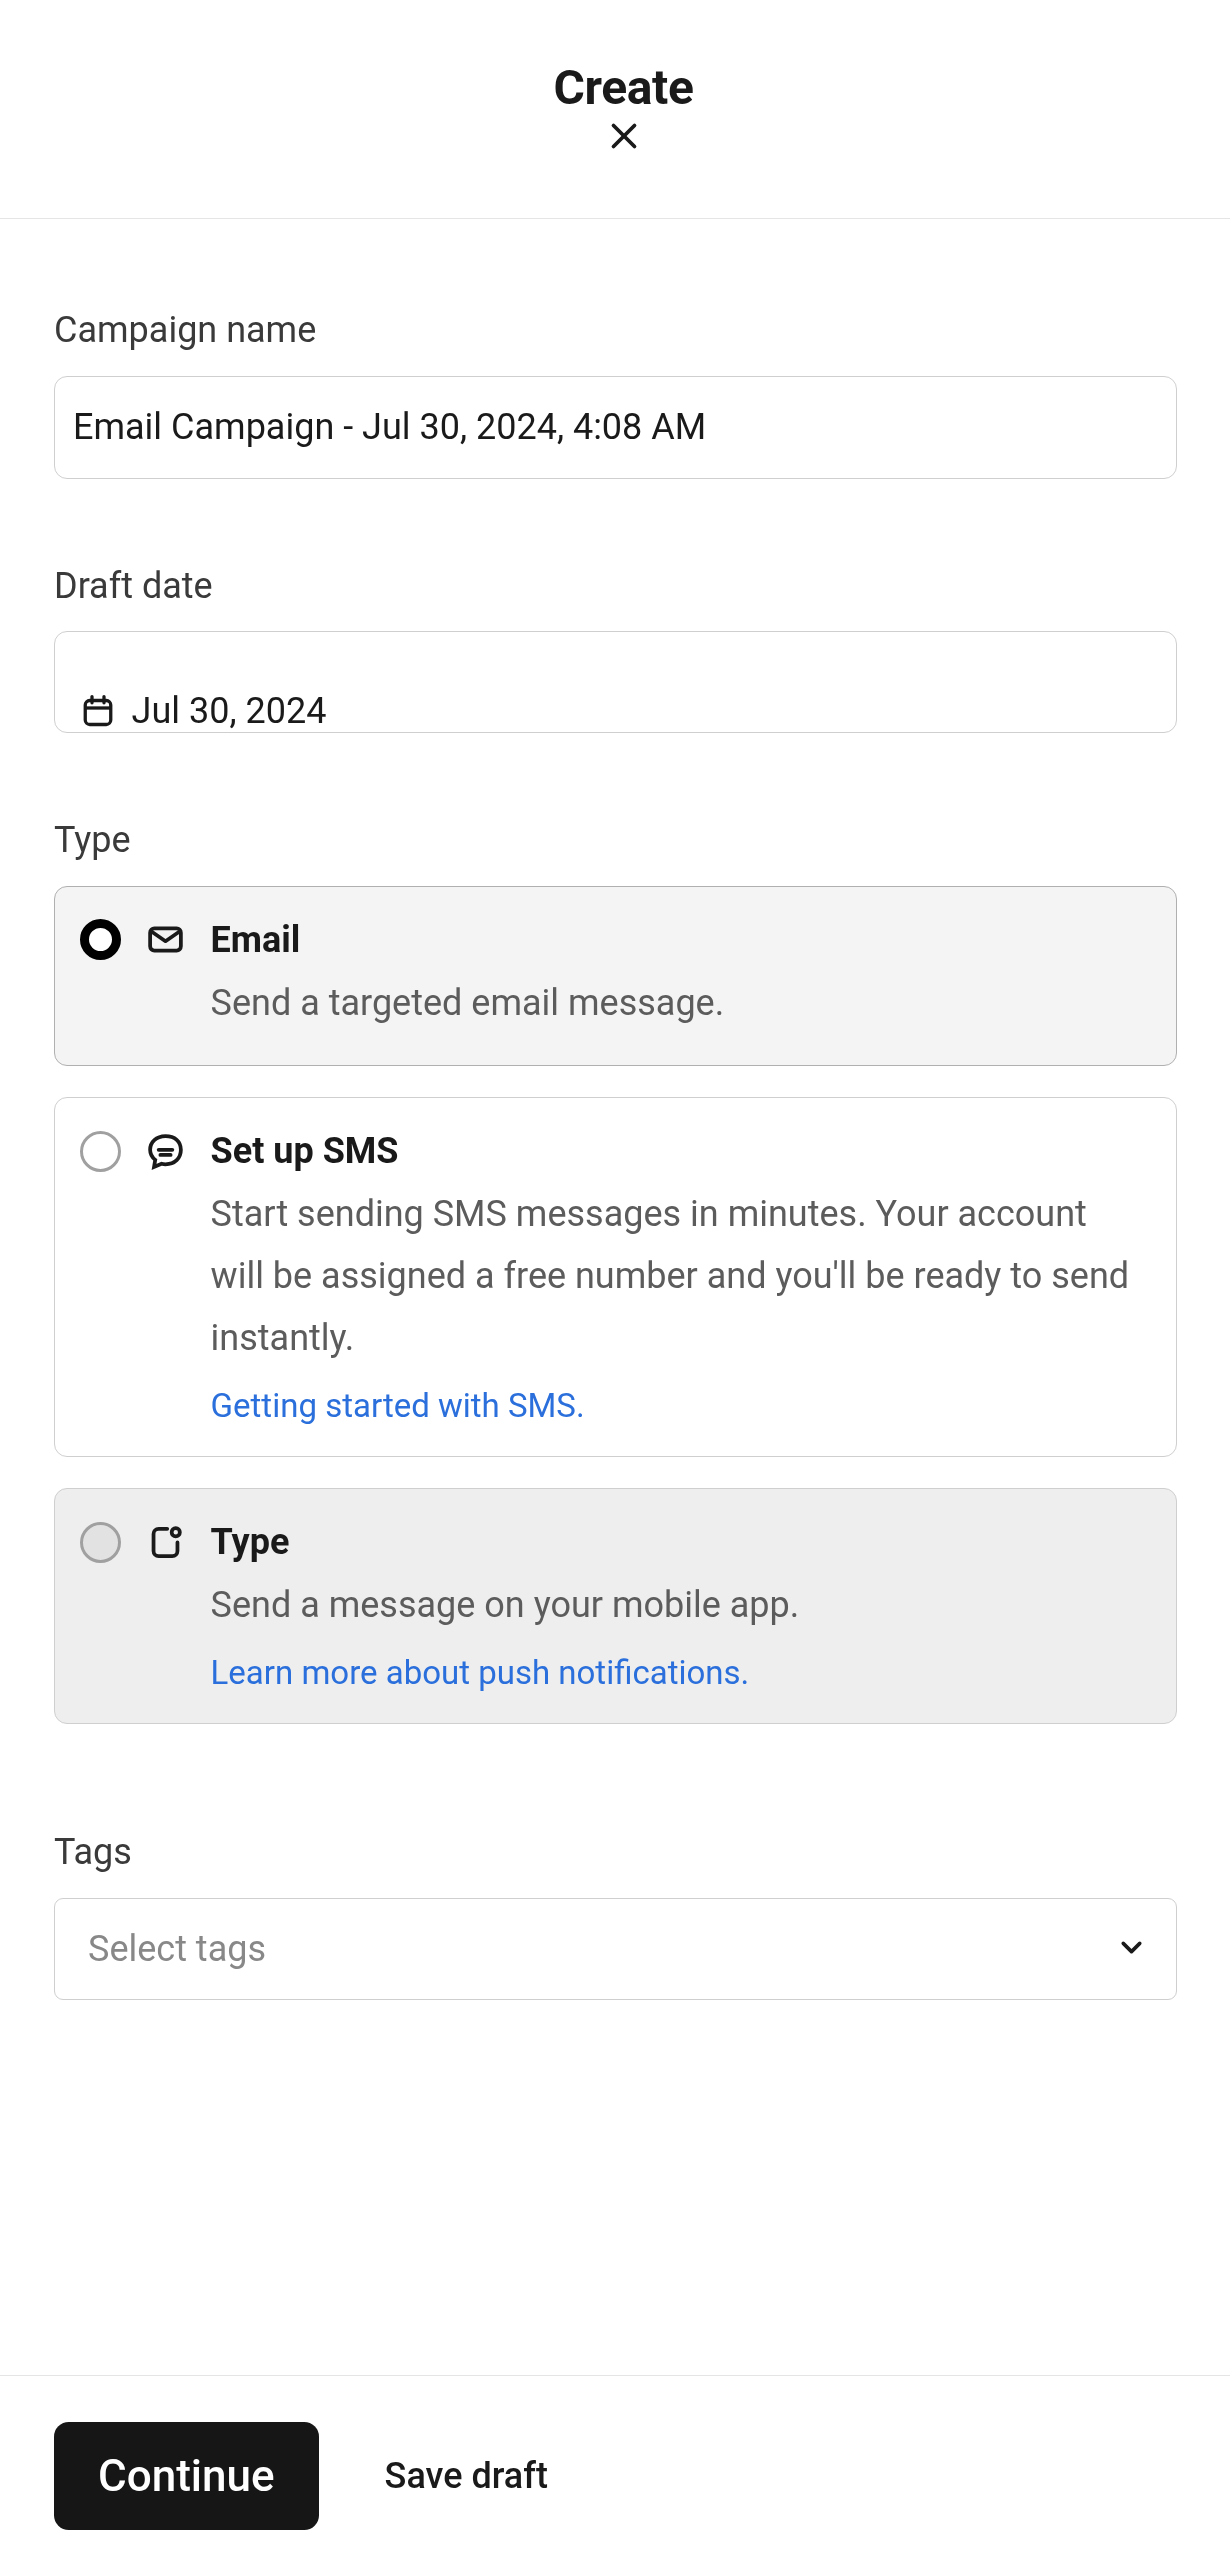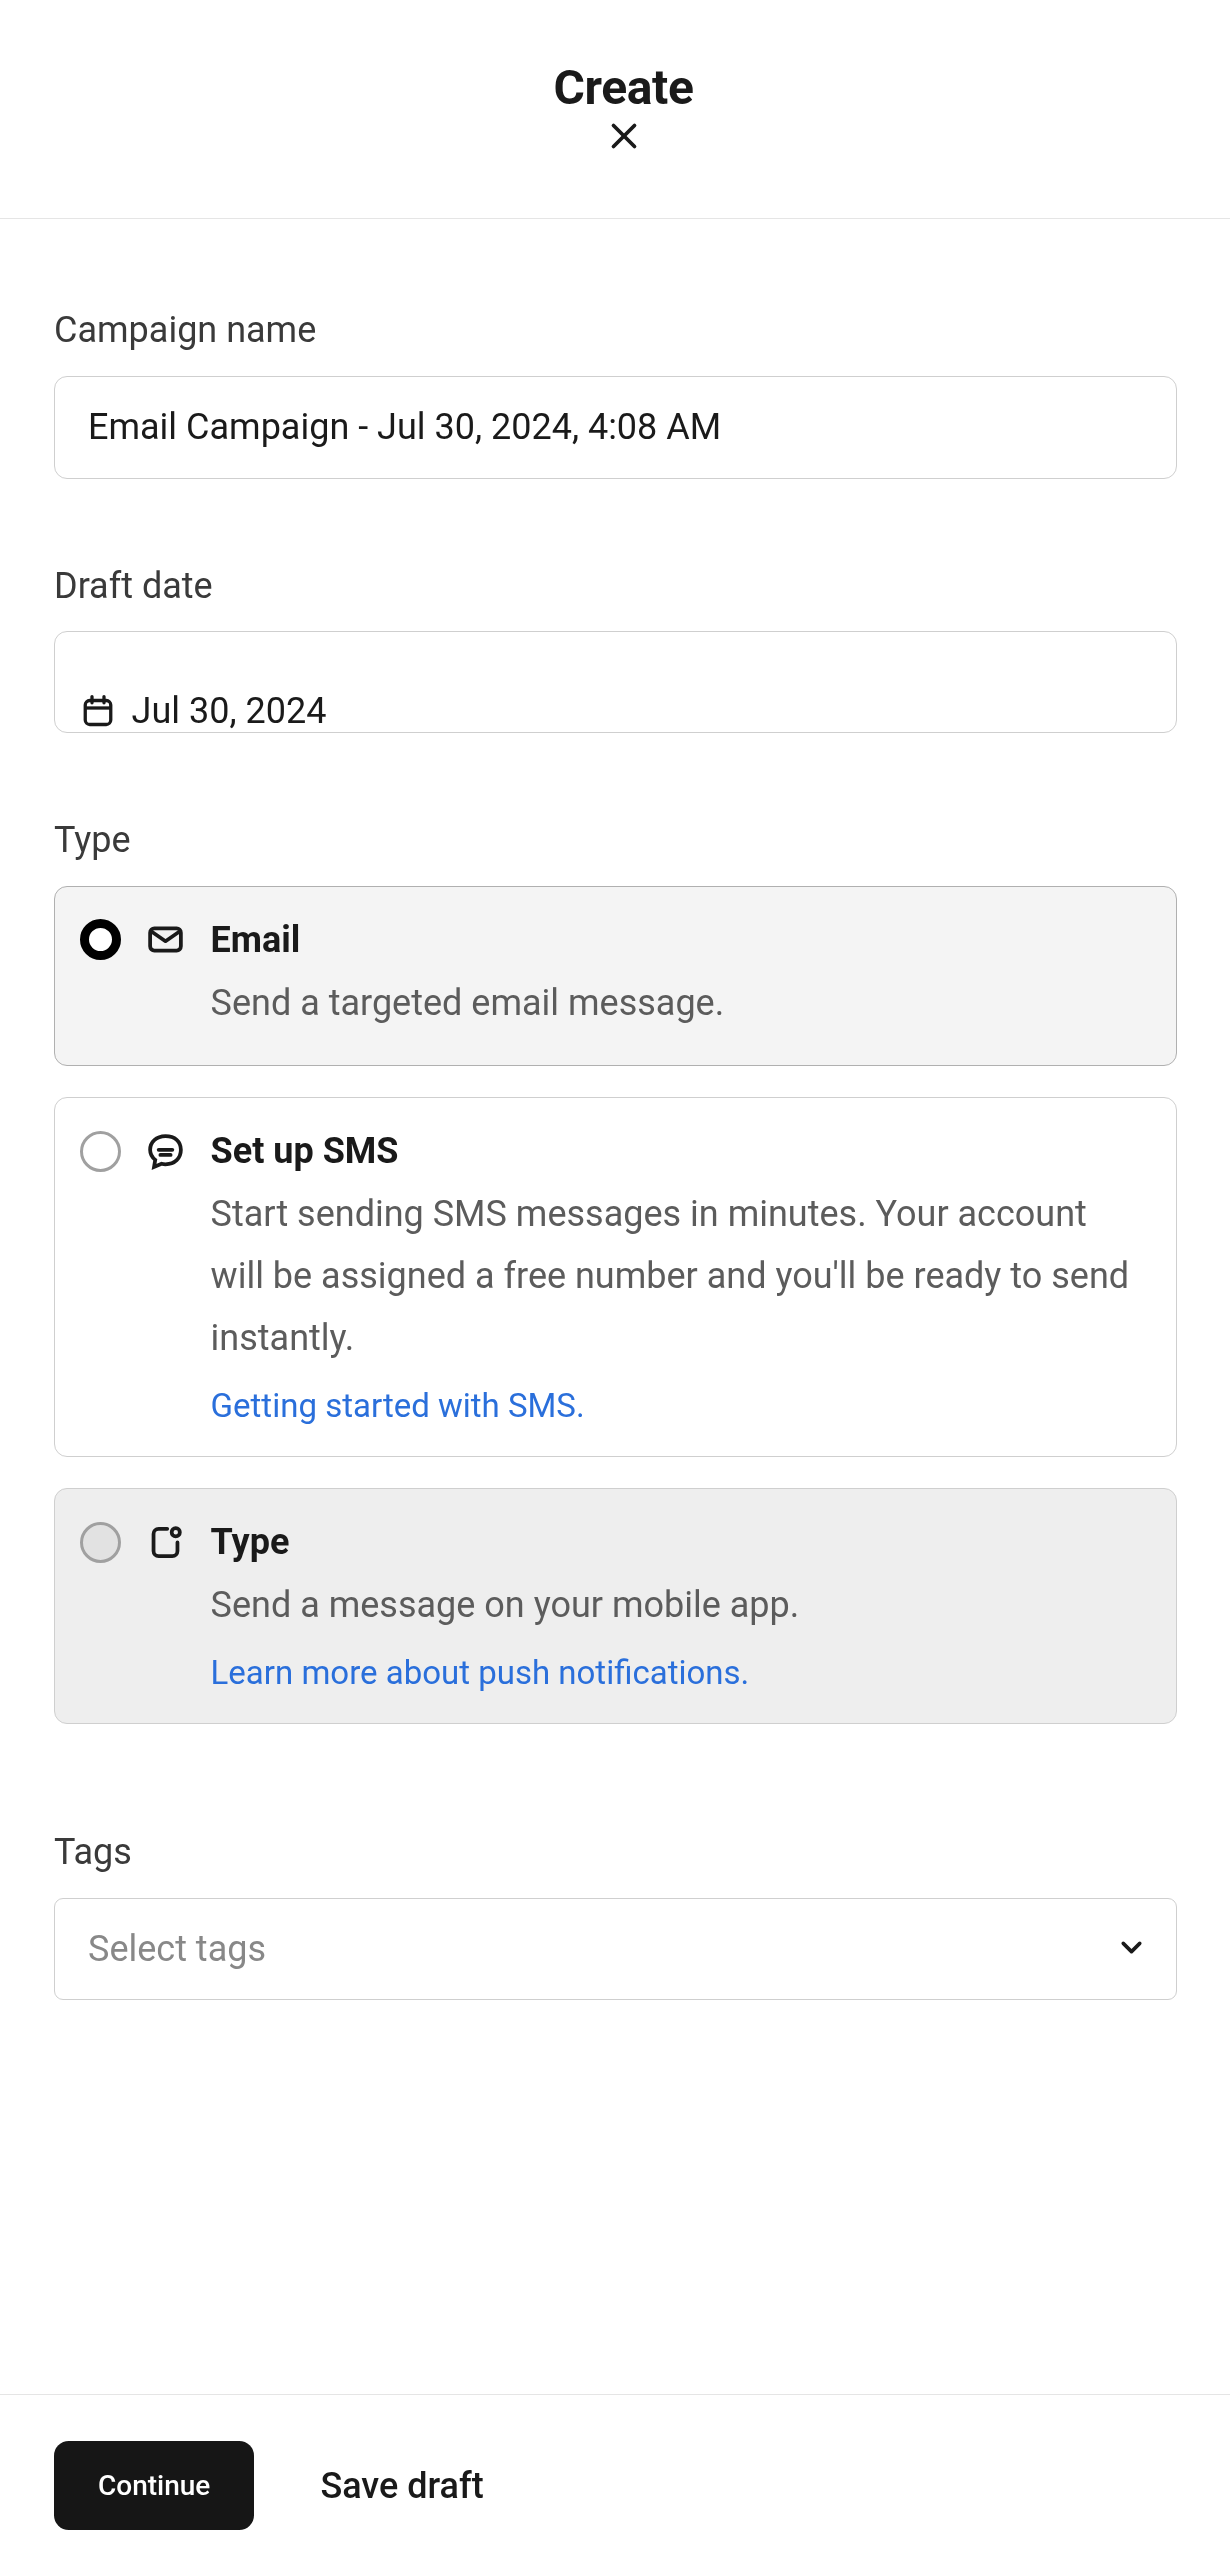--- a/index.html
+++ b/index.html
@@ -50,21 +50,21 @@
       font-size: 36px;
       color: #3a3a3a;
       margin-bottom: 24.6px;
       display: block;
     }
     .text-input {
       width: 100%;
       height: 103px;
       border: 1.6px solid #cfcfcf;
       border-radius: 13px;
-      padding: 0 33px;
+      padding: 0 18px;
       font-size: 36px;
       font-family: inherit;
       color: #1a1a1a;
       background: #fff;
     }
     .date-input-wrap {
       width: 100%;
       height: 102px;
       border: 1.6px solid #cfcfcf;
       border-radius: 13px;
@@ -171,21 +171,21 @@
       display: flex;
       align-items: center;
       gap: 66px;
     }
     .btn-primary {
       background: #161616;
       color: #fff;
       border: none;
       border-radius: 14.8px;
       padding: 28px 44px;
-      font-size: 28px;
+      font-size: 44px;
       font-weight: 500;
       font-family: inherit;
       cursor: pointer;
     }
     .btn-text {
       background: none;
       border: none;
       font-size: 36px;
       font-weight: 500;
       font-family: inherit;

